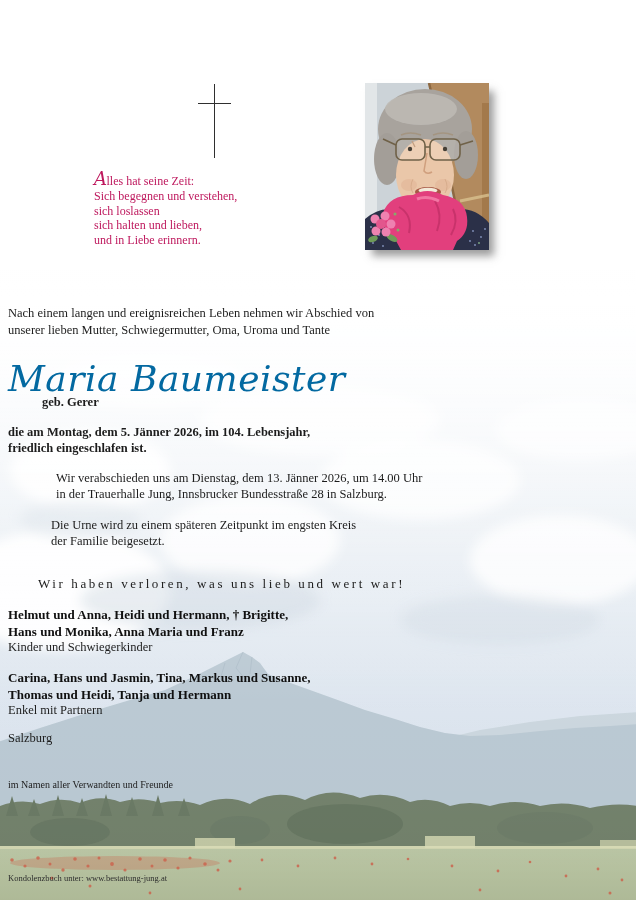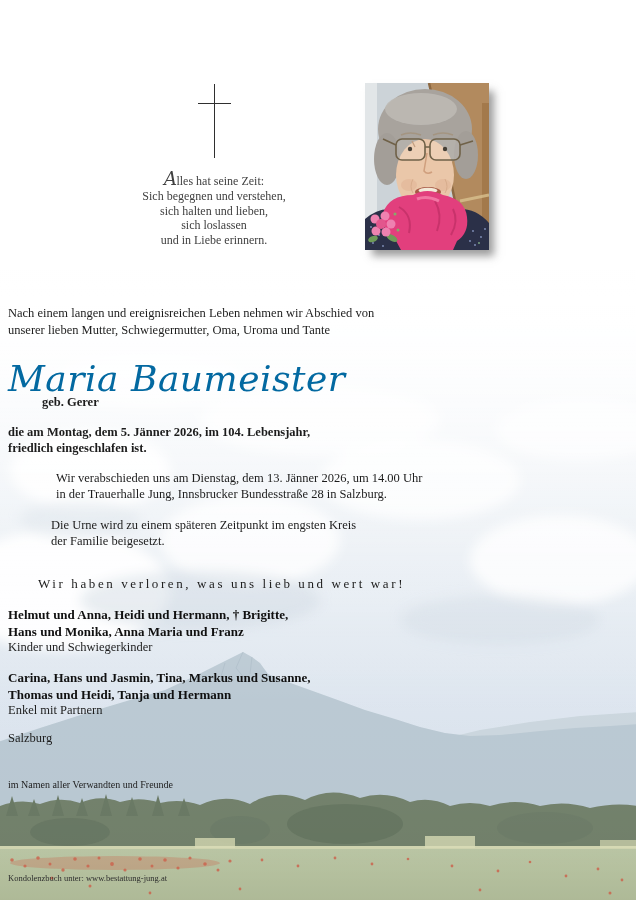--- a/index.html
+++ b/index.html
@@ -5,22 +5,22 @@
   html,body{margin:0;padding:0;background:#ffffff;}
   .page{position:relative;width:636px;height:900px;overflow:hidden;background:#fff;
         font-family:"Liberation Serif", serif;color:var(--text,#1c1c1c);}
   .bg{position:absolute;left:0;top:0;width:636px;height:900px;}
 
   
   .cross-v{position:absolute;left:213.5px;top:84px;width:1.4px;height:74px;background:#2f2f2f;}
   .cross-h{position:absolute;left:198px;top:103px;width:33px;height:1.4px;background:#2f2f2f;}
 
   
-  .quote{position:absolute;left:94px;top:172px;width:240px;text-align:center;
-         font-size:12px;line-height:14.8px;color:#404040;}
+  .quote{position:absolute;left:94px;top:172px;width:240px;text-align:left;
+         font-size:12px;line-height:14.8px;color:#be185d;}
   .quote .qinitial{font-family:"DejaVu Serif",serif;font-style:italic;font-size:18px;
          letter-spacing:-1px;margin-right:0.5px;}
 
   
   .photo{position:absolute;left:365px;top:83px;width:124px;height:167px;
          box-shadow:6px 7px 8px -1px rgba(75,75,75,.55);}
   .photo svg{display:block;width:124px;height:167px;}
 
   
   .cblock{position:absolute;left:8px;width:636px;}
@@ -164,22 +164,22 @@
   </svg>
 
   <div>
     <span class="cross-v"></span>
       <span class="cross-h"></span>
   </div>
 
   <div class="quote">
     <div><span class="qinitial">A</span><span>lles hat seine Zeit:</span></div>
     <div>Sich begegnen und verstehen,</div>
+    <div>sich loslassen</div>
     <div>sich halten und lieben,</div>
-    <div>sich loslassen</div>
     <div>und in Liebe erinnern.</div>
   </div>
 
   <div class="photo">
     <svg viewBox="0 0 124 167" aria-hidden="true">
       <rect x="0" y="0" width="124" height="167" fill="#ccd3d8"></rect>
       <rect x="0" y="0" width="12" height="167" fill="#e2e6e8"></rect>
       <g>
         <polygon points="64,0 124,0 124,167 100,167 78,60" fill="#b28a5e"></polygon>
         <path d="M64,0 L78,60 100,167" stroke="#8d6841" stroke-width="2.5" fill="none"></path>

